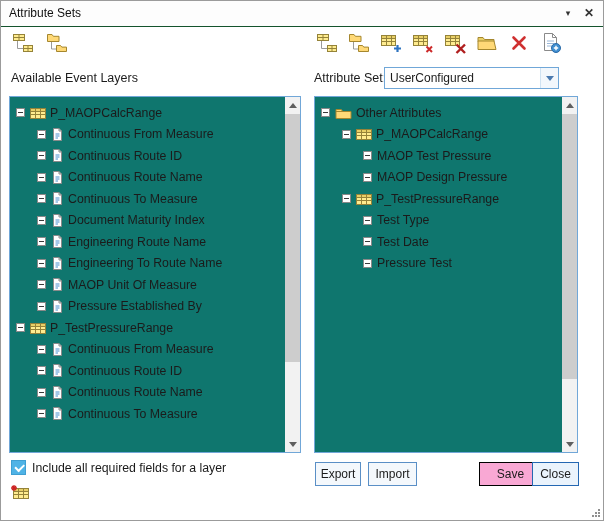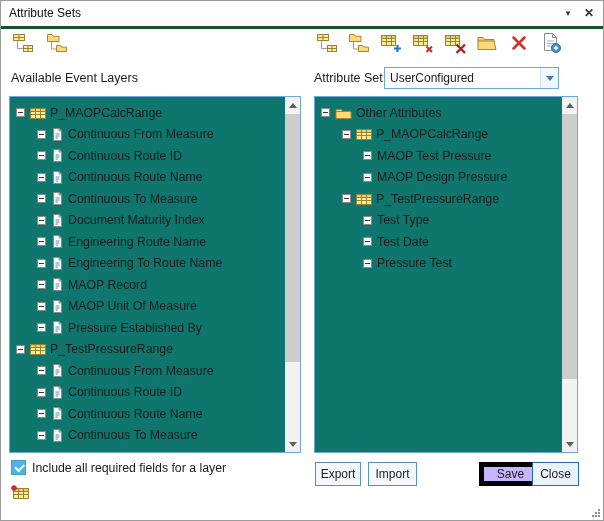--- a/index.html
+++ b/index.html
@@ -4,21 +4,21 @@
 <style>
   html,body { margin:0; padding:0; }
   body {
     width:604px; height:521px; position:relative; overflow:hidden;
     font-family:"Liberation Sans", sans-serif; font-size:12px; color:#1b1b1b;
     background:#ffffff;
   }
   .dialog { position:absolute; inset:0; border:1px solid #9b9b9b; background:#fff; box-sizing:border-box; }
 
   
-  .titlebar { position:absolute; top:0; left:0; right:0; height:25px; border-bottom:3px solid #14532d; background:#fdfdfd; }
+  .titlebar { position:absolute; top:0; left:0; right:0; height:25px; border-bottom:1px solid #14532d; background:#fdfdfd; }
   .title { position:absolute; left:8px; top:5px; font-size:12px; color:#111; }
   .win-btn { position:absolute; top:3px; width:18px; height:18px; display:flex; align-items:center; justify-content:center; color:#333; cursor:default; }
   .menu-btn { right:26px; font-size:9px; }
   .close-btn { right:5px; font-size:12px; font-weight:bold; }
 
   
   .toolbar-left { position:absolute; top:29px; left:8px; display:flex; gap:7px; }
   .toolbar-right { position:absolute; top:29px; left:312px; display:flex; gap:5px; }
   .tool-btn { width:25px; height:24px; display:flex; align-items:center; justify-content:center; border:1px solid transparent; }
 
@@ -62,21 +62,21 @@
   .checkbox::after { content:""; position:absolute; left:2.5px; top:3px; width:7px; height:3.5px;
                      border-left:2px solid #fff; border-bottom:2px solid #fff; transform:rotate(-45deg); }
   .checkbox-label { position:absolute; left:31px; top:460px; font-size:12.3px; }
   .required-icon { position:absolute; left:9px; top:483px; }
   .required-label { position:absolute; left:31px; top:486px; font-size:12.3px; }
 
   .btn { position:absolute; top:461px; height:24px; box-sizing:border-box; display:flex; align-items:center; justify-content:center;
          border:1px solid #5a8fc6; background:#f4f8fc; font-size:12px; color:#1b1b1b; }
   .btn-export { left:314px; width:46px; }
   .btn-import { left:367px; width:49px; }
-  .btn-save  { left:478px; width:63px; border:5px solid #000000; background:#c4b5fd; }
+  .btn-save  { left:478px; width:63px; border:1px solid #000000; background:#f9a8d4; }
   .btn-close { left:531px; width:47px; border:1px solid #2467b2; background:#eaf3fc;text-align:right; }
 
   
   .grip { position:absolute; right:3px; bottom:3px; width:10px; height:10px; }
   .grip::before { content:""; position:absolute; right:0; bottom:0; width:2px; height:2px; background:#8f8f8f;
     box-shadow:-3px 0 0 #8f8f8f, -6px 0 0 #8f8f8f, 0 -3px 0 #8f8f8f, -3px -3px 0 #8f8f8f, 0 -6px 0 #8f8f8f; }
 </style>
 </head>
 <body>
 
@@ -289,33 +289,20 @@
           <span class="node-icon">
             <svg width="13" height="15" viewBox="0 0 13 15">
               <path d="M2.5 1.5 h5.5 l2.5 2.5 v9.5 h-8 z" fill="#ffffff" stroke="#8a8a8a"></path>
               <path d="M8 1.5 v2.5 h2.5" fill="none" stroke="#8a8a8a"></path>
               <line x1="4.5" y1="7" x2="8.5" y2="7" stroke="#4a90d0"></line>
               <line x1="4.5" y1="9" x2="8.5" y2="9" stroke="#4a90d0"></line>
               <line x1="4.5" y1="11" x2="7" y2="11" stroke="#4a90d0"></line>
             </svg>
           </span>
           <span class="node-label">Engineering To Route Name</span>
-        </div>
-        <div class="tree-row" style="padding-left: 27px;">
-          <span class="expander"></span>
-          <span class="node-icon">
-            <svg width="13" height="15" viewBox="0 0 13 15">
-              <path d="M2.5 1.5 h5.5 l2.5 2.5 v9.5 h-8 z" fill="#ffffff" stroke="#8a8a8a"></path>
-              <path d="M8 1.5 v2.5 h2.5" fill="none" stroke="#8a8a8a"></path>
-              <line x1="4.5" y1="7" x2="8.5" y2="7" stroke="#4a90d0"></line>
-              <line x1="4.5" y1="9" x2="8.5" y2="9" stroke="#4a90d0"></line>
-              <line x1="4.5" y1="11" x2="7" y2="11" stroke="#4a90d0"></line>
-            </svg>
-          </span>
-          <span class="node-label">MAOP Record</span>
         </div>
         <div class="tree-row" style="padding-left: 27px;">
           <span class="expander"></span>
           <span class="node-icon">
             <svg width="13" height="15" viewBox="0 0 13 15">
               <path d="M2.5 1.5 h5.5 l2.5 2.5 v9.5 h-8 z" fill="#ffffff" stroke="#8a8a8a"></path>
               <path d="M8 1.5 v2.5 h2.5" fill="none" stroke="#8a8a8a"></path>
               <line x1="4.5" y1="7" x2="8.5" y2="7" stroke="#4a90d0"></line>
               <line x1="4.5" y1="9" x2="8.5" y2="9" stroke="#4a90d0"></line>
               <line x1="4.5" y1="11" x2="7" y2="11" stroke="#4a90d0"></line>

